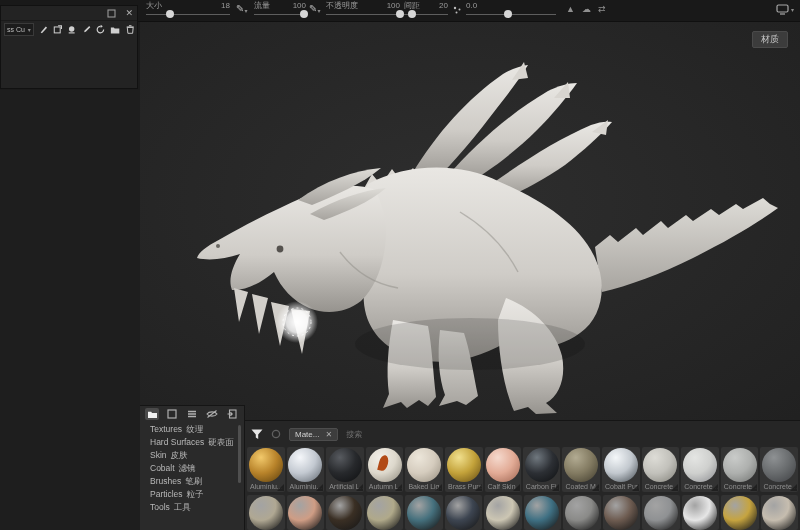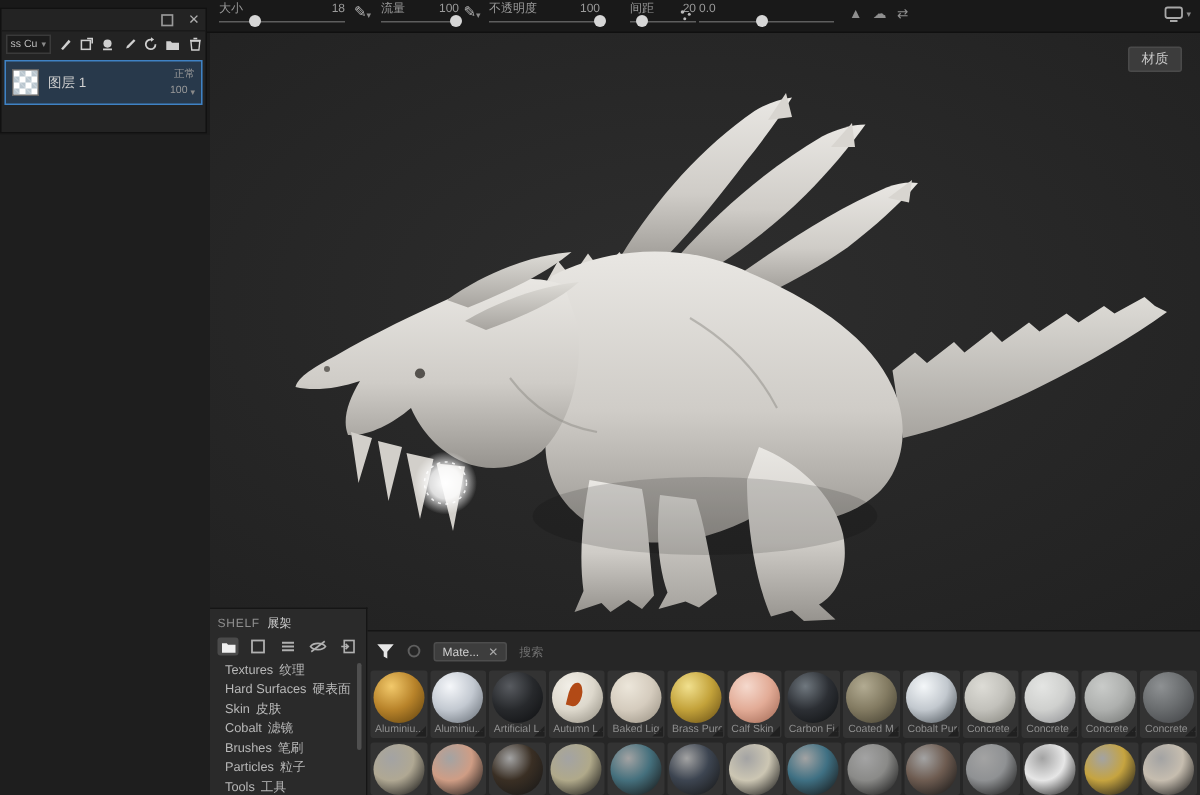--- a/index.html
+++ b/index.html
@@ -113,21 +113,21 @@
     <div class="tb-group" style="left:326px;width:74px;">
       <div class="tb-row">
         <span>不透明度</span>
         <span>100</span>
       </div>
       <div class="tb-track">
           <div class="tb-handle" style="left:94%;"></div>
         </div>
     </div>
 
-    <div class="tb-group" style="left:404px;width:44px;margin-left:16px;">
+    <div class="tb-group" style="left:404px;width:44px;">
       <div class="tb-row">
         <span>间距</span>
         <span>20</span>
       </div>
       <div class="tb-track">
           <div class="tb-handle" style="left:10%;"></div>
         </div>
     </div>
 
     <span class="tb-icon" style="left:452px;top:5px;">
@@ -198,29 +198,20 @@
         <path d="M9 5.5 A3.8 3.8 0 1 1 5.5 1.8" fill="none" stroke="#cfcfcf" stroke-width="1.4"></path>
           <path d="M5.5 0 L8 1.8 L5.5 3.6 Z" fill="#cfcfcf"></path>
         </svg>
       <svg class="icon-svg" width="12" height="10" viewBox="0 0 12 10">
         <path d="M1 2 L4.5 2 L5.5 3.2 L11 3.2 L11 9 L1 9 Z" fill="#cfcfcf"></path>
         </svg>
       <svg class="icon-svg" width="10" height="11" viewBox="0 0 10 11">
         <path d="M1.5 3 L8.5 3 L7.8 10 L2.2 10 Z" fill="none" stroke="#cfcfcf" stroke-width="1.1"></path>
           <path d="M0.8 2.5 L9.2 2.5 M3.5 1 L6.5 1" stroke="#cfcfcf" stroke-width="1.1"></path>
         </svg>
-    </div>
-    <div class="layer-row">
-      <span class="layer-thumb"></span>
-      <span class="layer-name">图层 1</span>
-      <span class="layer-right">
-        <span>正常</span><br>
-        <span>100</span>
-        <span class="tb-caret">▾</span>
-      </span>
     </div>
   </div>
 
   <div class="viewport">
     <svg width="660" height="398" viewBox="0 0 660 398">
       <defs>
         <radialGradient id="vg" cx="48%" cy="45%" r="75%">
           <stop offset="0" stop-color="#2e2e2e"></stop>
             <stop offset="1" stop-color="#212121"></stop>
         </radialGradient>
@@ -273,24 +264,20 @@
 
       <g>
         <circle cx="157" cy="300" r="21" fill="url(#glow)"></circle>
         <circle cx="157" cy="300" r="14" fill="none" stroke="#ffffff" stroke-width="1" stroke-dasharray="2 3" opacity="0.85"></circle>
       </g>
     </svg>
     <span class="view-chip">材质</span>
   </div>
 
   <div class="shelf">
-    <div class="shelf-head">
-      <span class="en">SHELF</span>
-      <span class="zh">展架</span>
-    </div>
     <div class="shelf-tools">
       <span class="shelf-tool active">
         <svg class="icon-svg" width="11" height="9" viewBox="0 0 12 10">
             <path d="M1 2 L4.5 2 L5.5 3.2 L11 3.2 L11 9 L1 9 Z" fill="#f0f0f0"></path>
           </svg>
       </span>
       <span class="shelf-tool">
         <svg class="icon-svg" width="10" height="10" viewBox="0 0 10 10">
             <rect x="1" y="1" width="8" height="8" fill="none" stroke="#b0b0b0" stroke-width="1.2"></rect>
           </svg>

